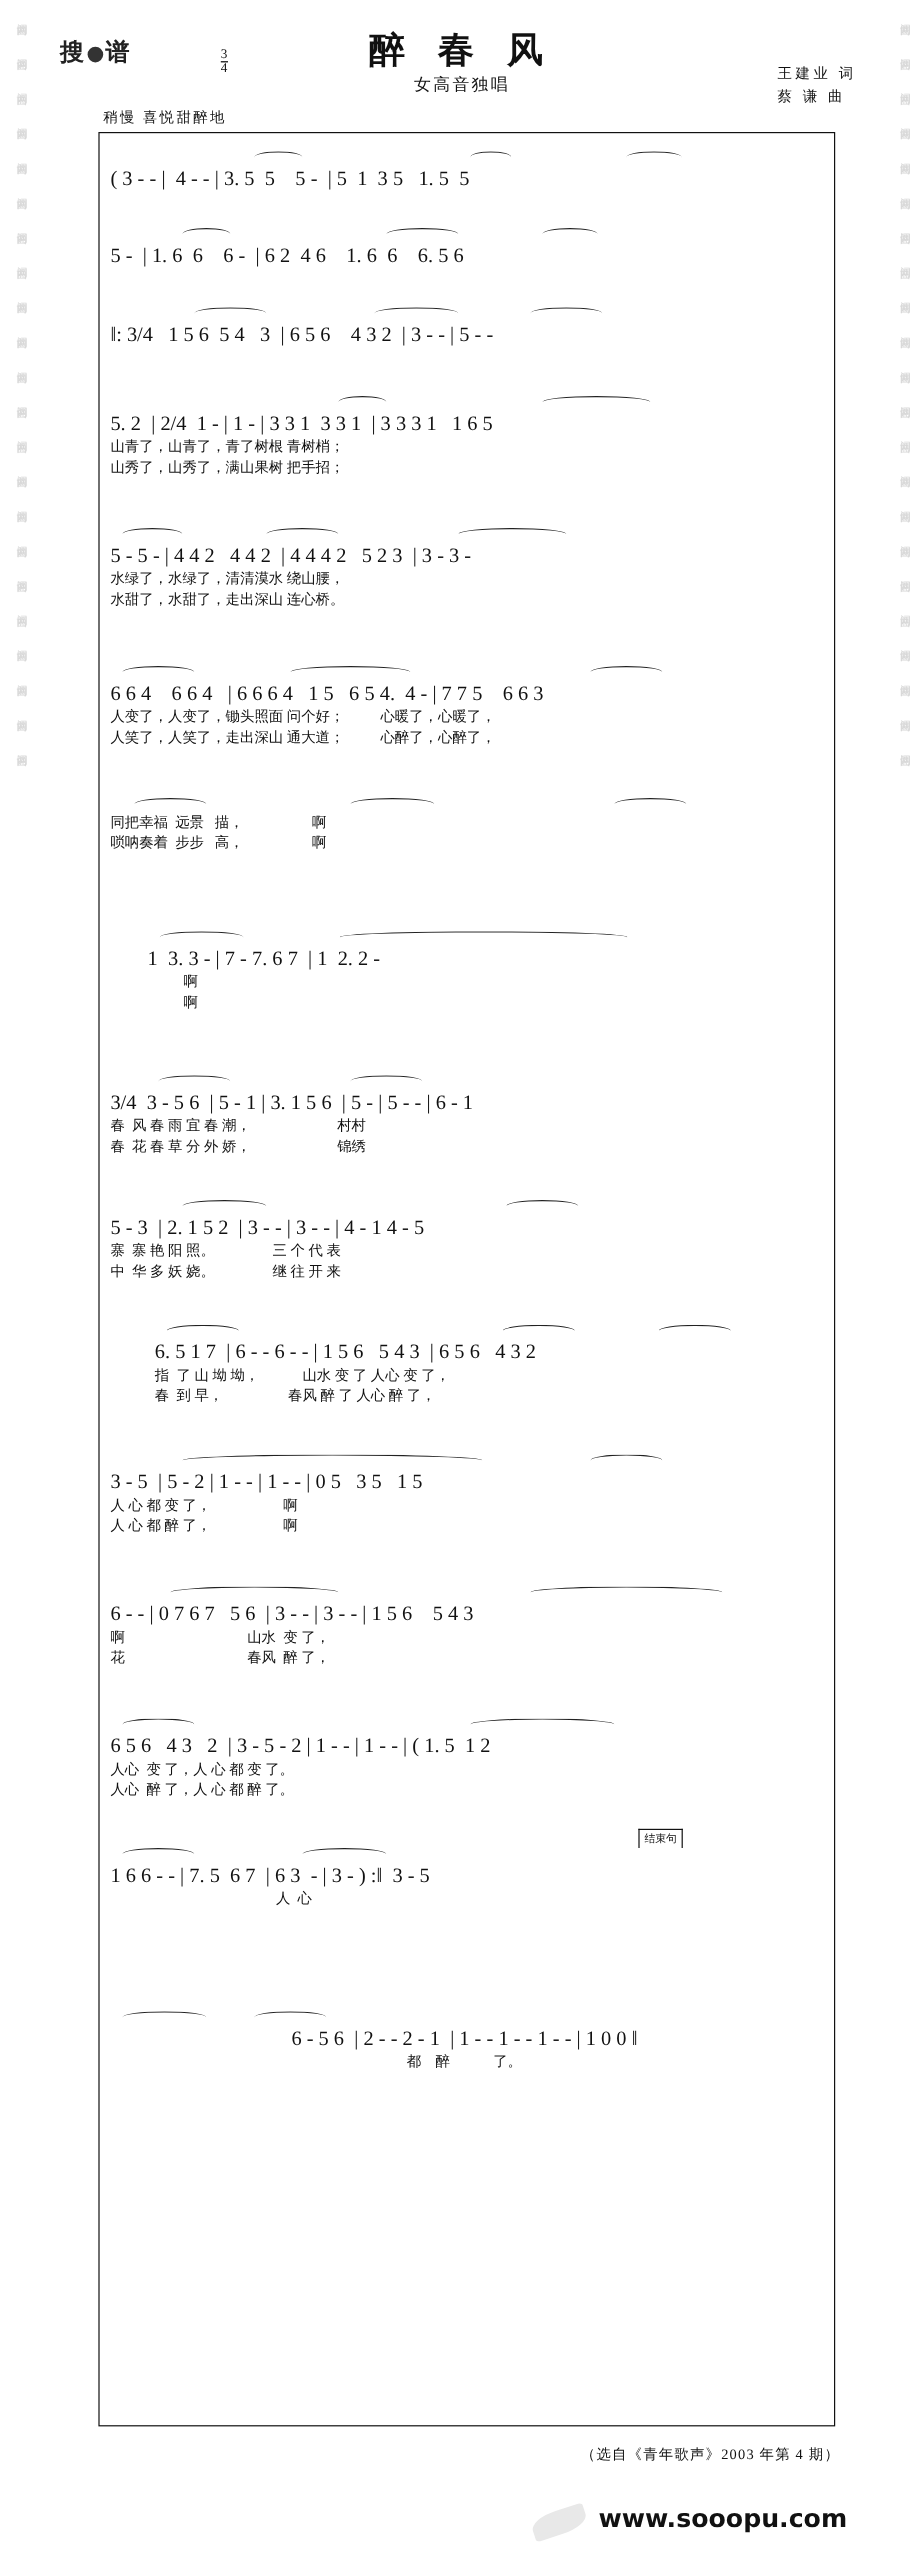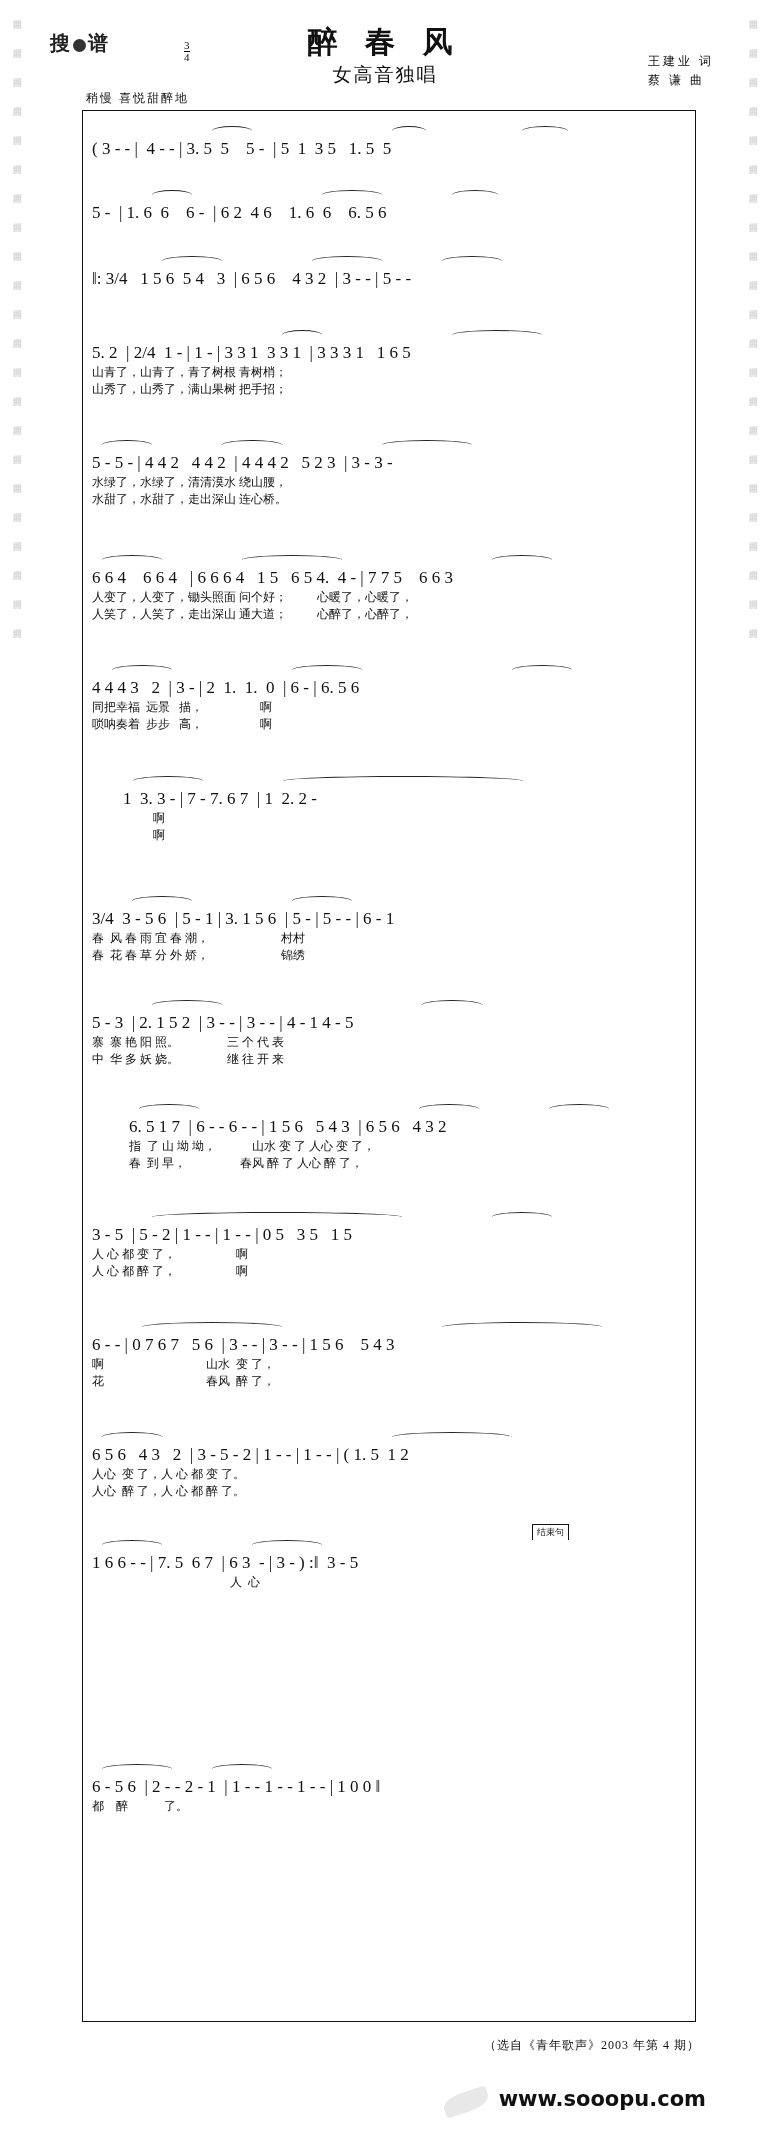--- a/index.html
+++ b/index.html
@@ -41,21 +41,21 @@
   .logo .lg-dot{
     display:inline-block;width:13px;height:13px;border-radius:50%;
     background:#333;margin:0 2px;position:relative;top:2px;
   }
   .title{
     position:absolute;left:0;right:0;top:22px;text-align:center;
     font-size:30px;font-weight:bold;letter-spacing:10px;
   }
   .subtitle{
     position:absolute;left:0;right:0;top:62px;text-align:center;
-    font-size:19px;letter-spacing:2px;
+    font-size:14px;letter-spacing:2px;
   }
   .credits{
     position:absolute;right:22px;top:52px;text-align:left;
     font-size:12px;line-height:19px;letter-spacing:3px;
   }
   .tempo{
     position:absolute;left:52px;top:90px;font-size:12px;letter-spacing:2px;
   }
   .keysig{
     position:absolute;left:150px;top:40px;font-size:11px;line-height:11px;
@@ -244,21 +244,20 @@
     <div class="lyr">人变了，人变了，锄头照面 问个好；          心暖了，心暖了，</div>
     <div class="lyr2">人笑了，人笑了，走出深山 通大道；          心醉了，心醉了，</div>
   </div>
 
   <div class="sys" style="top:665px;">
     <div class="slurs">
       <span class="slur" style="left:20px;top:0;width:60px;"></span>
       <span class="slur" style="left:200px;top:0;width:70px;"></span>
       <span class="slur" style="left:420px;top:0;width:60px;"></span>
     </div>
-    <div class="notes">4 4 4 3   2  | 3 - | 2  1.  1.  0  | 6 - | 6. 5 6</div>
     <div class="lyr">同把幸福  远景   描，                   啊</div>
     <div class="lyr2">唢呐奏着  步步   高，                   啊</div>
   </div>
 
   <div class="sys" style="top:776px;margin-left:31px;">
     <div class="slurs">
       <span class="slur" style="left:10px;top:0;width:70px;"></span>
       <span class="slur" style="left:160px;top:0;width:240px;"></span>
     </div>
     <div class="notes">1  3. 3 - | 7 - 7. 6 7  | 1  2. 2 -</div>
@@ -330,21 +329,21 @@
   <div class="sys" style="top:1540px;">
     <div class="ending" style="left:440px;top:-16px;">结束句</div>
     <div class="slurs">
       <span class="slur" style="left:10px;top:0;width:60px;"></span>
       <span class="slur" style="left:160px;top:0;width:70px;"></span>
     </div>
     <div class="notes">1 6 6 - - | 7. 5  6 7  | 6 3  - | 3 - ) :‖  3 - 5</div>
     <div class="lyr">                                              人  心</div>
   </div>
 
-  <div class="sys" style="top:1764px;">
+  <div class="sys" style="top:1676px;text-align:center;">
     <div class="slurs">
       <span class="slur" style="left:10px;top:0;width:70px;"></span>
       <span class="slur" style="left:120px;top:0;width:60px;"></span>
     </div>
     <div class="notes">6 - 5 6  | 2 - - 2 - 1  | 1 - - 1 - - 1 - - | 1 0 0 ‖</div>
     <div class="lyr">都    醉            了。</div>
   </div>
 
   <div class="source">（选自《青年歌声》2003 年第 4 期）</div>
 

